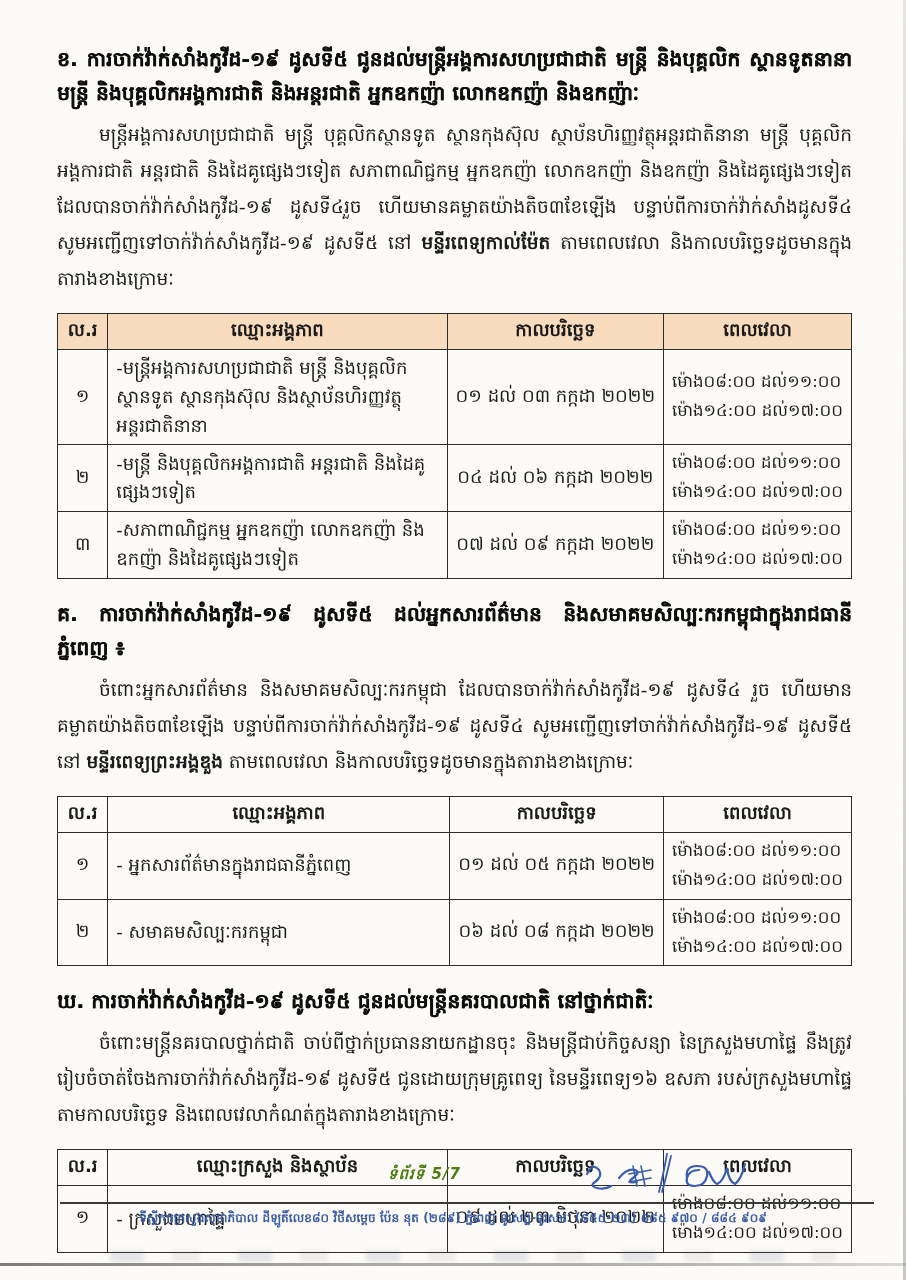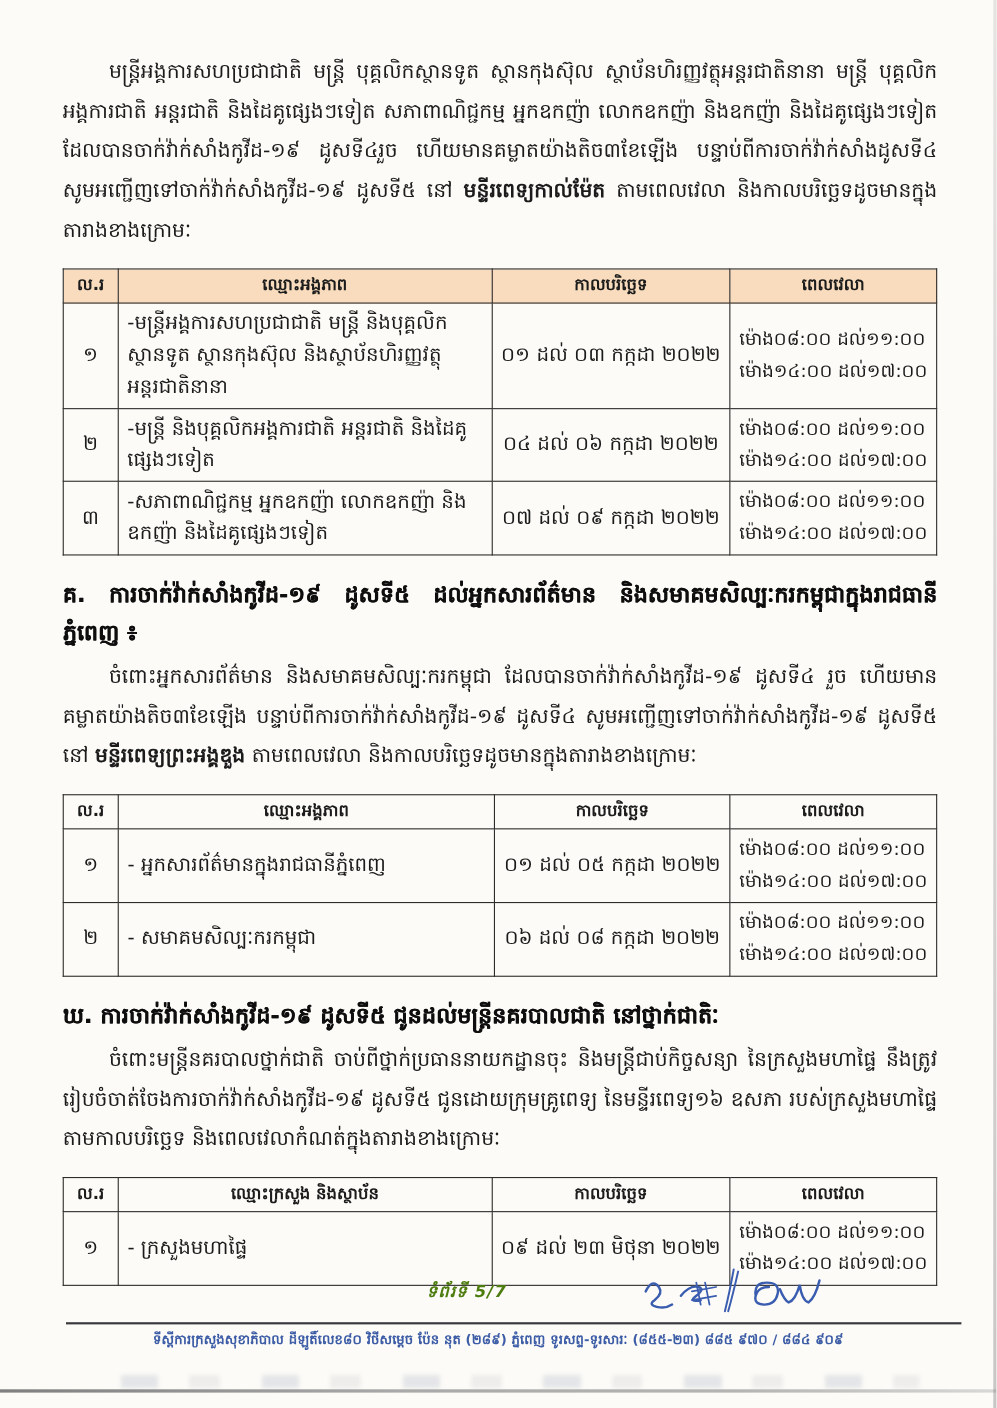--- a/index.html
+++ b/index.html
@@ -44,21 +44,21 @@
   }
   table.sched th, table.sched td {
     border: 1.6px solid #2e2c2a;
     padding: 4px 8px;
     vertical-align: middle;
   }
   table.sched th {
     font-weight: bold;
     text-align: center;
     height: 24px;
-    font-size: 15px;
+    font-size: 18px;
   }
   .t1 th { background: #f8dcbd; }
   .col-no   { width: 6.4%;  text-align: center; }
   .col-name { width: 47%; }
   .col-date { width: 26%;  text-align: center; }
   .col-time { width: 20.6%; }
   td.cell-no   { text-align: center; font-size: 18px; }
   td.cell-name { text-align: left; line-height: 1.6; padding-left: 9px; }
   td.cell-date { text-align: center; white-space: nowrap; }
   td.cell-time { font-size: 16.5px; line-height: 1.75; padding-left: 6px; white-space: nowrap; margin-top: 12px; }
@@ -96,20 +96,21 @@
     background: linear-gradient(180deg, rgba(160,160,160,0.25), rgba(120,120,120,0.4));
   }
 </style>
 </head>
 <body>
 
 <div class="page">
   <div class="content">
 
     <section>
+      <h2 class="section-heading">ខ. ការចាក់វ៉ាក់សាំងកូវីដ-១៩ ដូសទី៥ ជូនដល់មន្ត្រីអង្គការសហប្រជាជាតិ មន្ត្រី និងបុគ្គលិក ស្ថានទូតនានា មន្ត្រី និងបុគ្គលិកអង្គការជាតិ និងអន្តរជាតិ អ្នកឧកញ៉ា លោកឧកញ៉ា និងឧកញ៉ាៈ</h2>
       <p class="para"><span>មន្ត្រីអង្គការសហប្រជាជាតិ មន្ត្រី បុគ្គលិកស្ថានទូត ស្ថានកុងស៊ុល ស្ថាប័នហិរញ្ញវត្ថុអន្តរជាតិនានា មន្ត្រី បុគ្គលិកអង្គការជាតិ អន្តរជាតិ និងដៃគូផ្សេងៗទៀត សភាពាណិជ្ជកម្ម អ្នកឧកញ៉ា លោកឧកញ៉ា និងឧកញ៉ា និងដៃគូផ្សេងៗទៀត ដែលបានចាក់វ៉ាក់សាំងកូវីដ-១៩ ដូសទី៤រួច ហើយមានគម្លាតយ៉ាងតិច៣ខែឡើង បន្ទាប់ពីការចាក់វ៉ាក់សាំងដូសទី៤ សូមអញ្ជើញទៅចាក់វ៉ាក់សាំងកូវីដ-១៩ ដូសទី៥ នៅ </span><b>មន្ទីរពេទ្យកាល់ម៉ែត</b><span> តាមពេលវេលា និងកាលបរិច្ឆេទដូចមានក្នុងតារាងខាងក្រោមៈ</span></p>
 
       <table class="sched t1">
         <thead>
           <tr>
             <th class="col-no">ល.រ</th>
             <th class="col-name">ឈ្មោះអង្គភាព</th>
             <th class="col-date">កាលបរិច្ឆេទ</th>
             <th class="col-time">ពេលវេលា</th>
           </tr>

